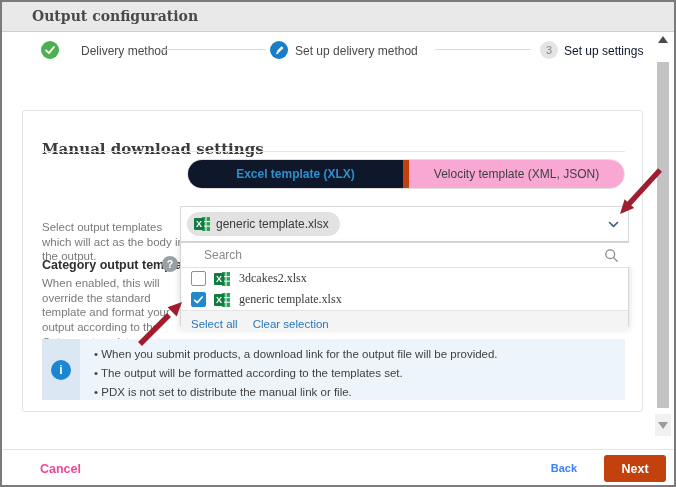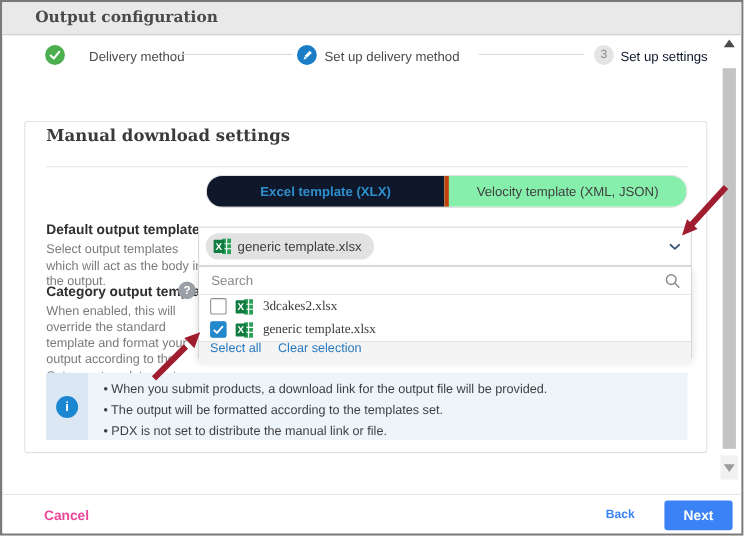--- a/index.html
+++ b/index.html
@@ -33,34 +33,34 @@
   .circle-done { background:#4caf50; }
   .circle-current { background:#1a7dc5; }
   .circle-upcoming { background:#e4e4e4; color:#8a8a8a; font-size:11px; }
 
   
   .card {
     position:absolute; left:20px; top:108px; width:621px; height:302px;
     border:1px solid #e2e2e2; border-radius:3px; background:#fff;
   }
   .card-heading {
-    position:absolute; left:40px; top:112px;
+    position:absolute; left:40px; top:138px;
     font-family:"DejaVu Serif","Liberation Serif",serif;
     font-size:15px; font-weight:600; color:#3b3b3b;
   }
   .card-divider { position:absolute; left:40px; top:149px; width:583px; height:1px; background:#e7e7e7; }
 
   
   .tabs {
     position:absolute; left:185px; top:157px; width:438px; height:30px;
     border:1px solid #e0e0e0; border-radius:15px; overflow:hidden; display:flex; background:#fff;
   }
   .tab { flex:1; display:flex; align-items:center; justify-content:center; font-size:12px; cursor:default; }
   .tab.active { background:#0f172a; color:#2e8fcc; font-weight:600; }
-  .tab.inactive { background:#86efac; color:#3f3f3f; border-left:4px solid #c2410c; }
+  .tab.inactive { background:#f9a8d4; color:#3f3f3f; border-left:6px solid #c2410c; }
 
   
   .field-label { position:absolute; font-size:12.5px; font-weight:700; color:#2f2f2f; }
   .field-desc { position:absolute; font-size:11.5px; color:#7a7a7a; line-height:1.28; }
 
   .help-icon {
     position:absolute; left:160px; top:254px; width:16px; height:16px; border-radius:50%;
     background:#9aa0a6; color:#fff; font-size:10.5px; font-weight:700;
     display:flex; align-items:center; justify-content:center;
   }
@@ -78,32 +78,32 @@
   .select-chevron { position:absolute; right:9px; top:14px; }
 
   
   .dropdown {
     position:absolute; left:178px; top:240px; width:449px; height:84px;
     border:1px solid #d4d4d4; background:#fff; box-shadow:0 3px 7px rgba(0,0,0,.14);
   }
   .search-row { position:relative; height:25px; border-bottom:1px solid #e3e3e3; }
   .search-input {
     width:100%; height:24px; border:none; outline:none; padding:0 28px 0 11px;
-    font-family:"Liberation Sans",sans-serif; font-size:12px; color:#444;
+    font-family:"Liberation Sans",sans-serif; font-size:12px; color:#444;margin-left:12px;
   }
   .search-input::placeholder { color:#8a8a8a; opacity:1; }
   .search-icon { position:absolute; right:9px; top:5px; }
   .option-row { height:21px; display:flex; align-items:center; gap:8px; padding-left:10px; }
   .option-label { font-size:12px; color:#3a3a3a;font-family:Liberation Serif, serif; }
   .cbx { width:15px; height:15px; border-radius:2px; flex:0 0 auto; }
   .cbx.unchecked { background:#fff; border:1.5px solid #8f8f8f; }
   .cbx.checked { background:#2288cc; border:1.5px solid #2288cc; display:flex; align-items:center; justify-content:center; }
   .dropdown-footer {
     height:20px; background:#f4f4f4; border-top:1px solid #e4e4e4;
-    display:flex; align-items:flex-start; gap:15px; padding-left:10px;
+    display:flex; align-items:flex-end; gap:15px; padding-left:10px;
   }
   .link { font-size:11.5px; color:#2878be; cursor:pointer; }
 
   
   .info-box {
     position:absolute; left:40px; top:337px; width:583px; height:61px;
     background:#edf5fb; display:flex;
   }
   .info-strip { width:38px; background:#dbe8f4; display:flex; align-items:center; justify-content:center; }
   .info-icon {
@@ -113,21 +113,21 @@
   .info-bullets { list-style:none; padding:7px 10px 0 14px; }
   .info-bullets li { font-size:11.5px; color:#3f3f3f; line-height:16px; margin-bottom:3px; }
   .info-bullets li::before { content:"•  "; color:#3f3f3f; }
 
   
   .footer-divider { position:absolute; left:0; top:447px; width:672px; height:1px; background:#e5e5e5; }
   .cancel-btn { position:absolute; left:38px; top:460px; font-size:12.5px; font-weight:600; color:#ec4899; cursor:pointer; }
   .back-btn { position:absolute; right:97px; top:460px; font-size:11px; font-weight:700; color:#3b82f6; cursor:pointer; }
   .next-btn {
     position:absolute; right:8px; top:453px; width:62px; height:27px;
-    background:#3b82f6; color:#fff; border:none; border-radius:3px;
+    background:#c2410c; color:#fff; border:none; border-radius:3px;
     font-family:"Liberation Sans",sans-serif; font-size:12.5px; font-weight:700; cursor:pointer;
   }
 
   
   .scrollbar { position:absolute; right:3px; top:32px; width:16px; height:402px; }
   .sb-up { position:absolute; top:2px; left:3px; width:0; height:0;
     border-left:5px solid transparent; border-right:5px solid transparent; border-bottom:7px solid #4a4a4a; }
   .sb-thumb { position:absolute; top:28px; left:2px; width:12px; height:346px; background:#c3c3c3; }
   .sb-downzone { position:absolute; bottom:0; left:0; width:16px; height:22px; background:#f1f1f1; }
   .sb-down { position:absolute; left:3px; top:8px; width:0; height:0;
@@ -170,21 +170,20 @@
 
   <div class="card"></div>
   <div class="card-heading">Manual download settings</div>
   <div class="card-divider"></div>
 
   <div class="tabs">
     <div class="tab active">Excel template (XLX)</div>
     <div class="tab inactive">Velocity template (XML, JSON)</div>
   </div>
 
-  <div class="field-label" style="left:40px; top:200px;">Default output template</div>
   <div class="field-desc" style="left:40px; top:218px; width:142px;">Select output templates which will act as the body in the output.</div>
 
   <div class="field-label" style="left:40px; top:256px;">Category output template</div>
   <div class="help-icon">
     <span>?</span>
   </div>
   <div class="field-desc" style="left:40px; top:274px; width:148px;">When enabled, this will override the standard template and format your output according to the Category templates set.</div>
 
   <div class="select-box">
     <div class="chip">

